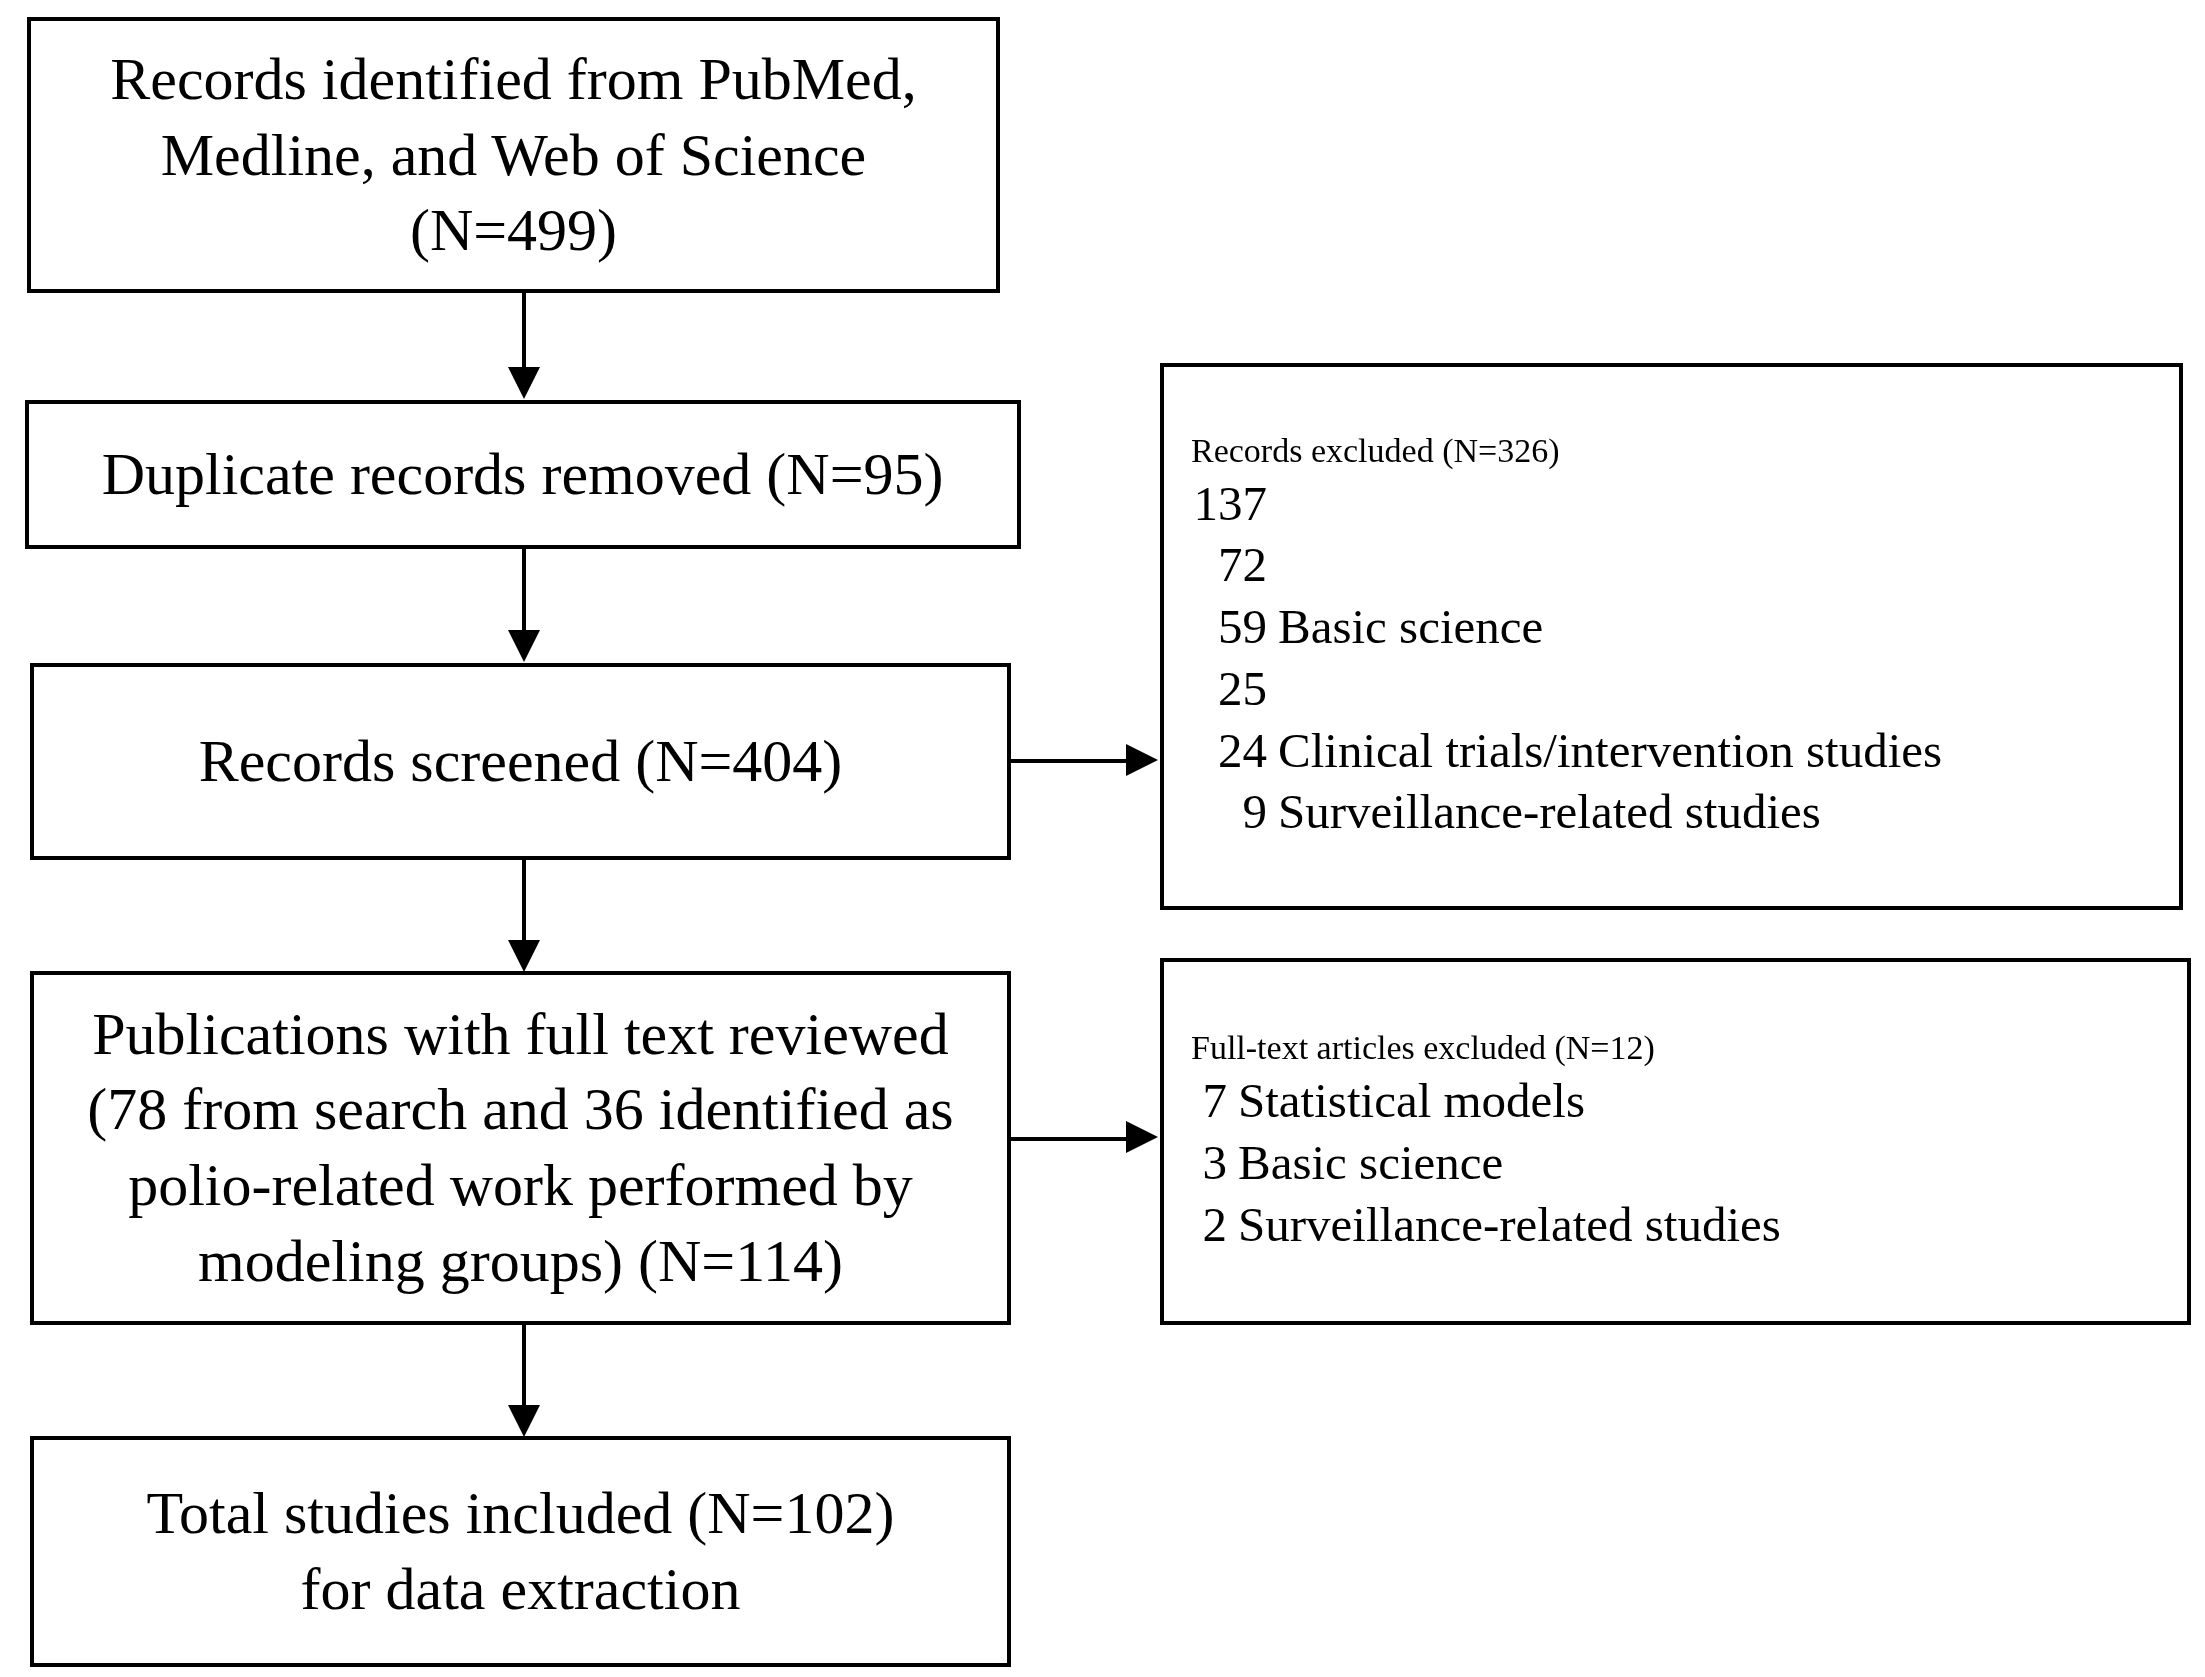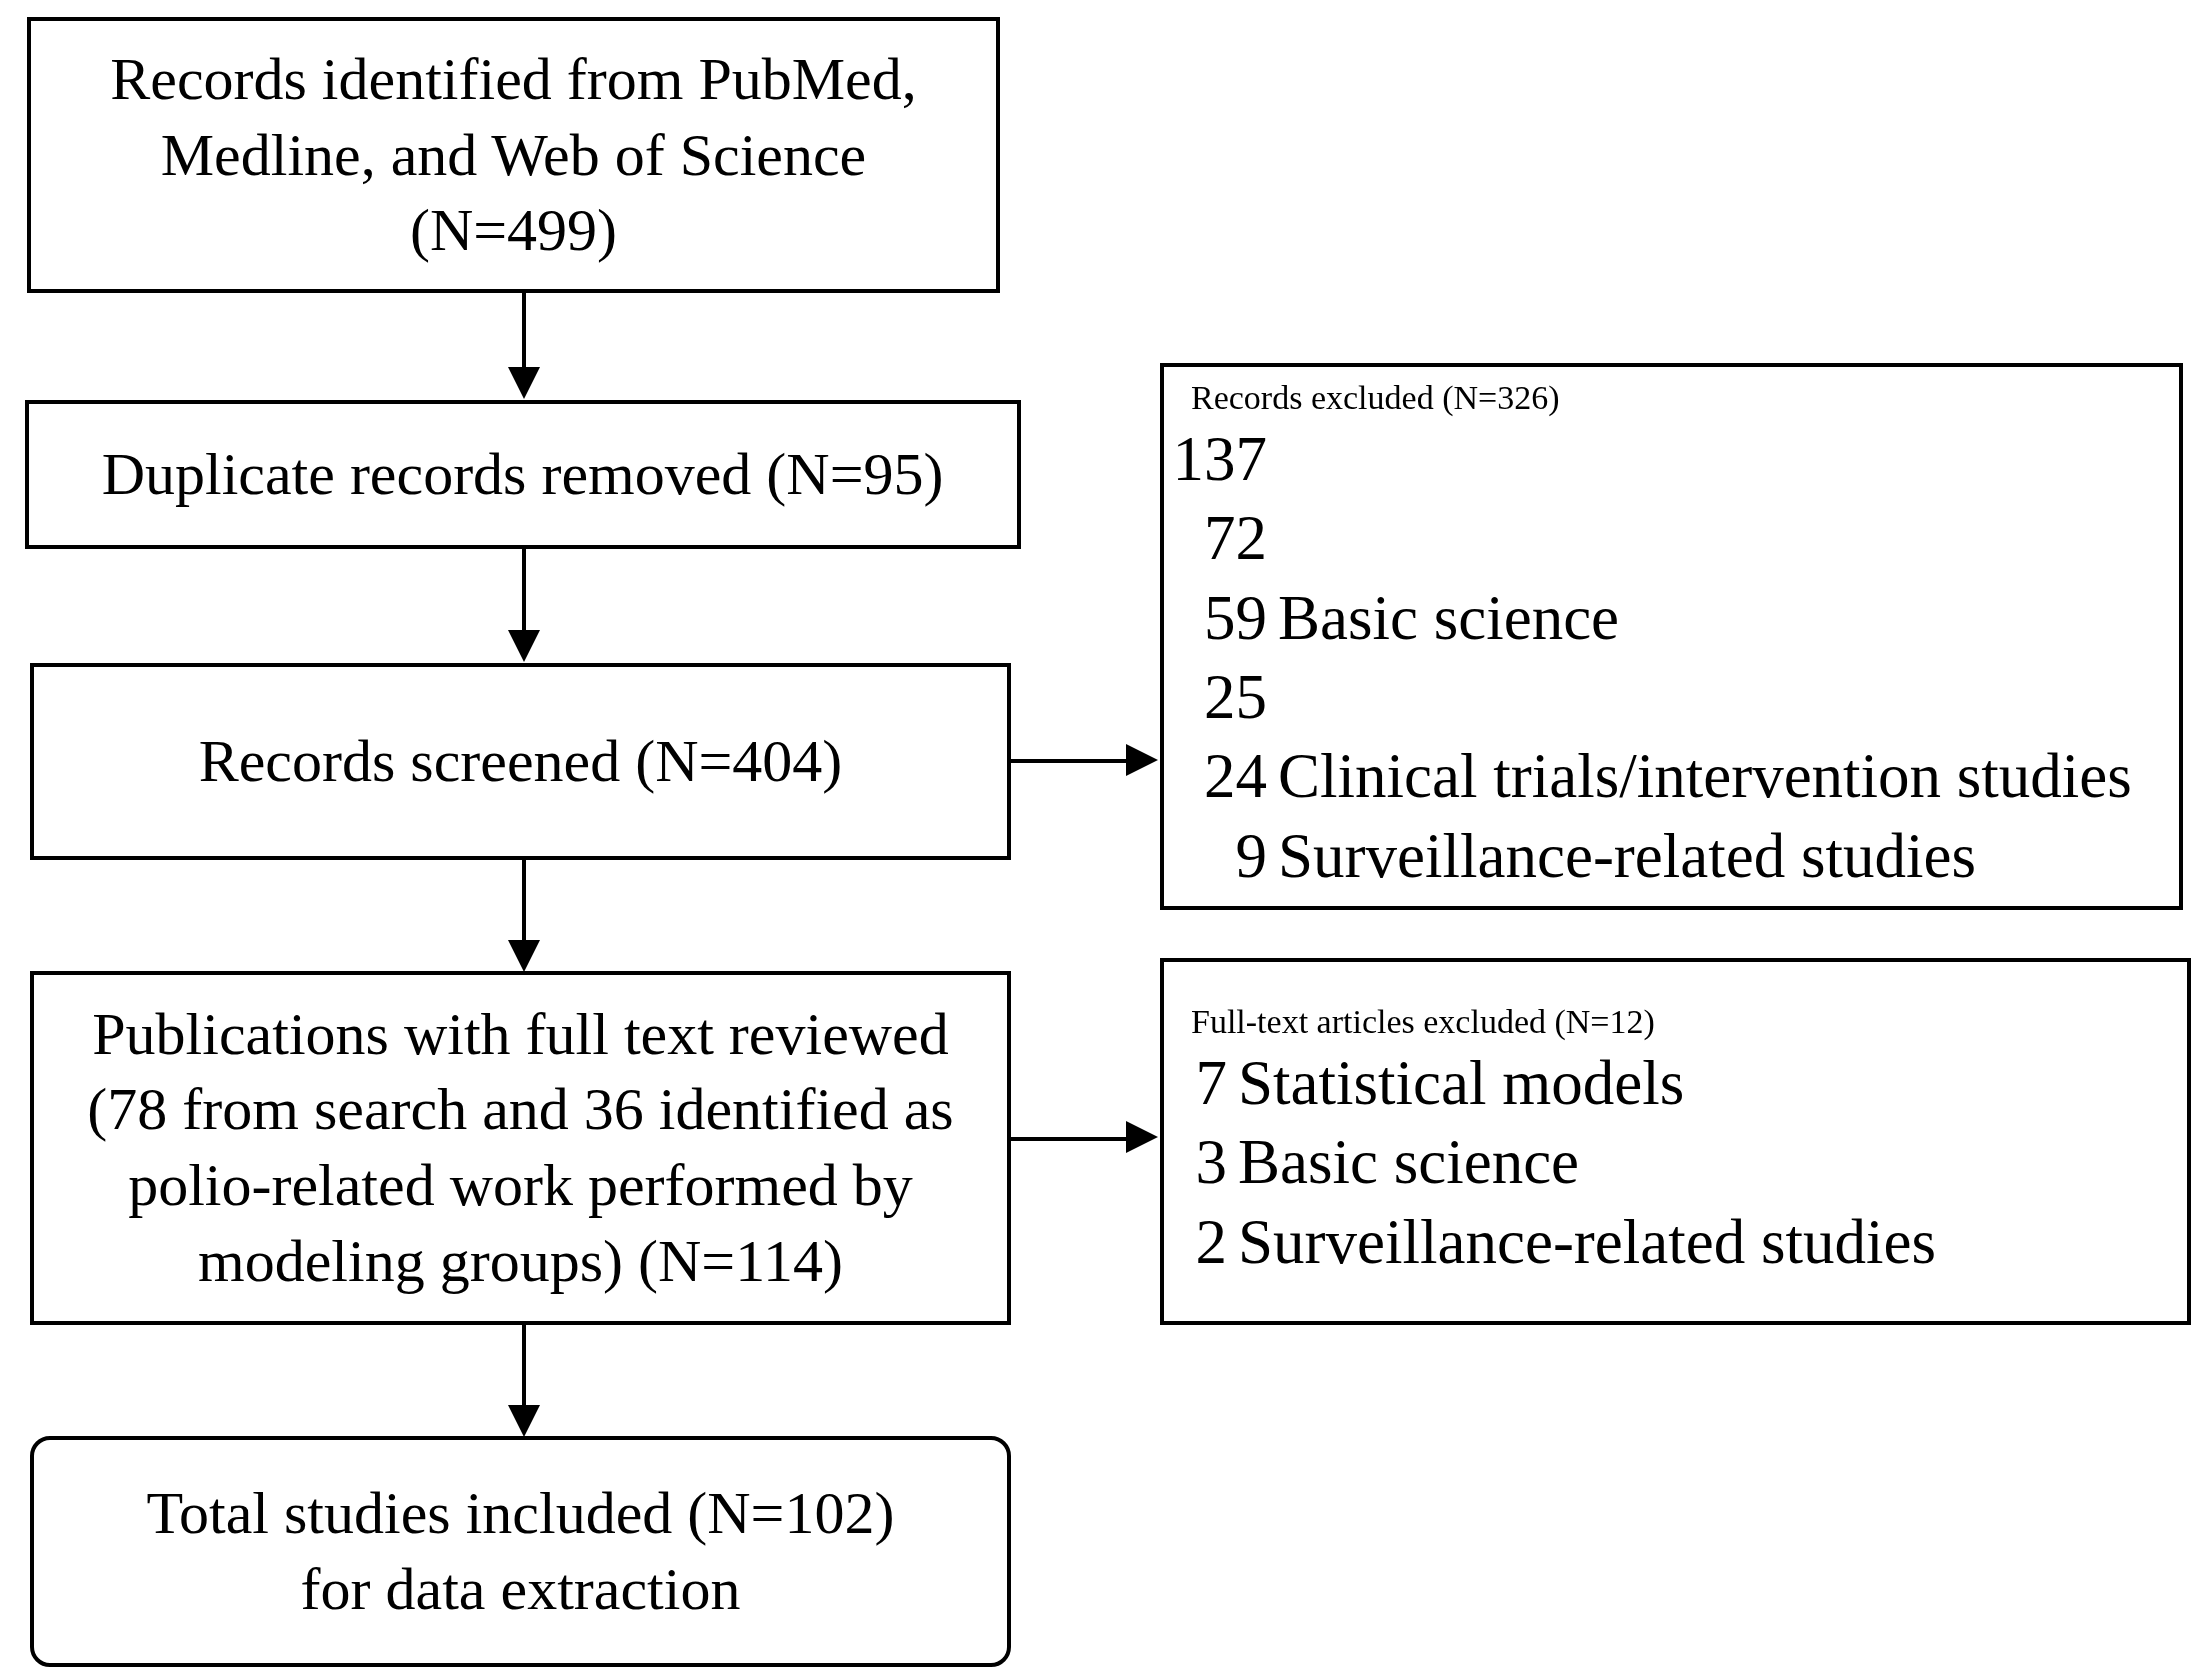--- a/index.html
+++ b/index.html
@@ -42,21 +42,21 @@
     padding-left: 27px;
   }
   .excl-list {
     list-style: none;
     margin: 0;
     padding: 0;
   }
   .excl-row {
     display: flex;
     align-items: baseline;
-    font-size: 63px;
+    font-size: 49px;
     line-height: 1.26;
   }
   .excl-num {
     flex: 0 0 auto;
     text-align: right;
     padding-right: 11px;
   }
   .excl-num-w3 { width: 103px; }
   .excl-num-w2 { width: 63px; }
   .excl-label { flex: 0 1 auto; white-space: nowrap; }
@@ -126,21 +126,21 @@
 polio-related work performed by
 modeling groups) (N=114)</div>
   </div>
 
   <div class="h-line" style="left:1011px; top:1137px; width:117px;"></div>
   <div class="arrow-right" style="left:1126px; top:1121px;"></div>
 
   <div class="v-line" style="left:522px; top:1325px; height:86px;"></div>
   <div class="arrow-down" style="left:508px; top:1405px;"></div>
 
-  <div class="flow-box" style="left:30px; top:1436px; width:981px; height:231px;border-radius:20px;">
+  <div class="flow-box" style="left:30px; top:1436px; width:981px; height:231px;">
     <div class="box-text center-text">Total studies included (N=102)
 for data extraction</div>
   </div>
 
   <div class="flow-box" style="left:1160px; top:363px; width:1023px; height:547px; justify-content:center;">
     <div>
       <div class="excl-head">Records excluded (N=326)</div>
       <div class="excl-list">
 
         <div class="excl-row">

